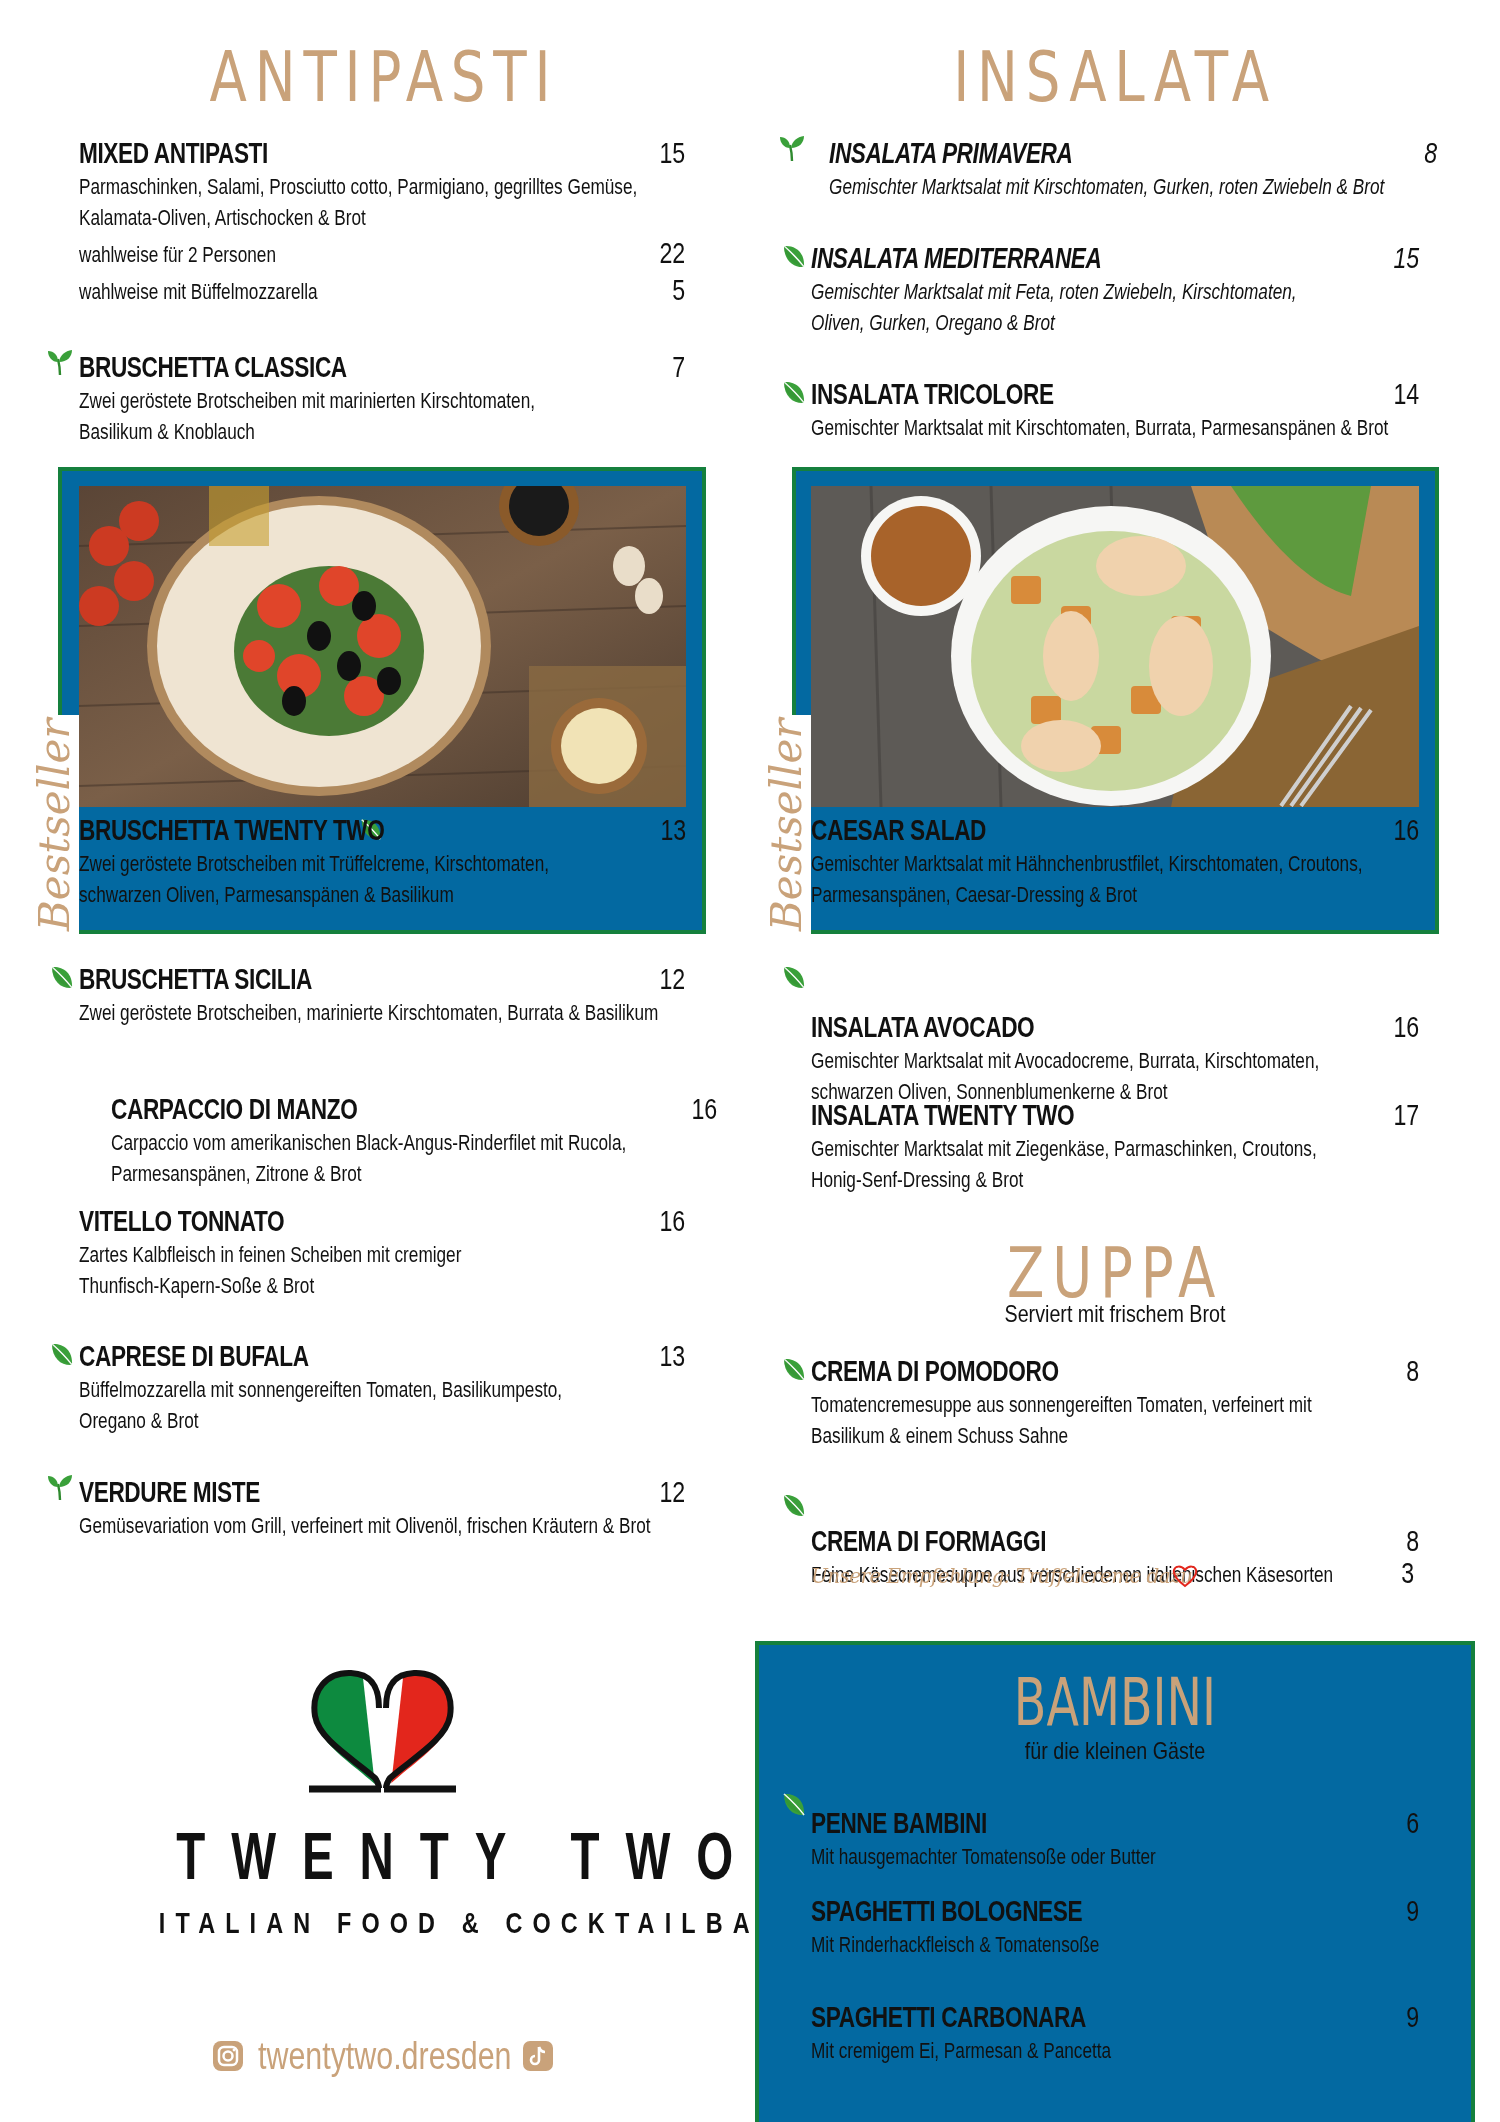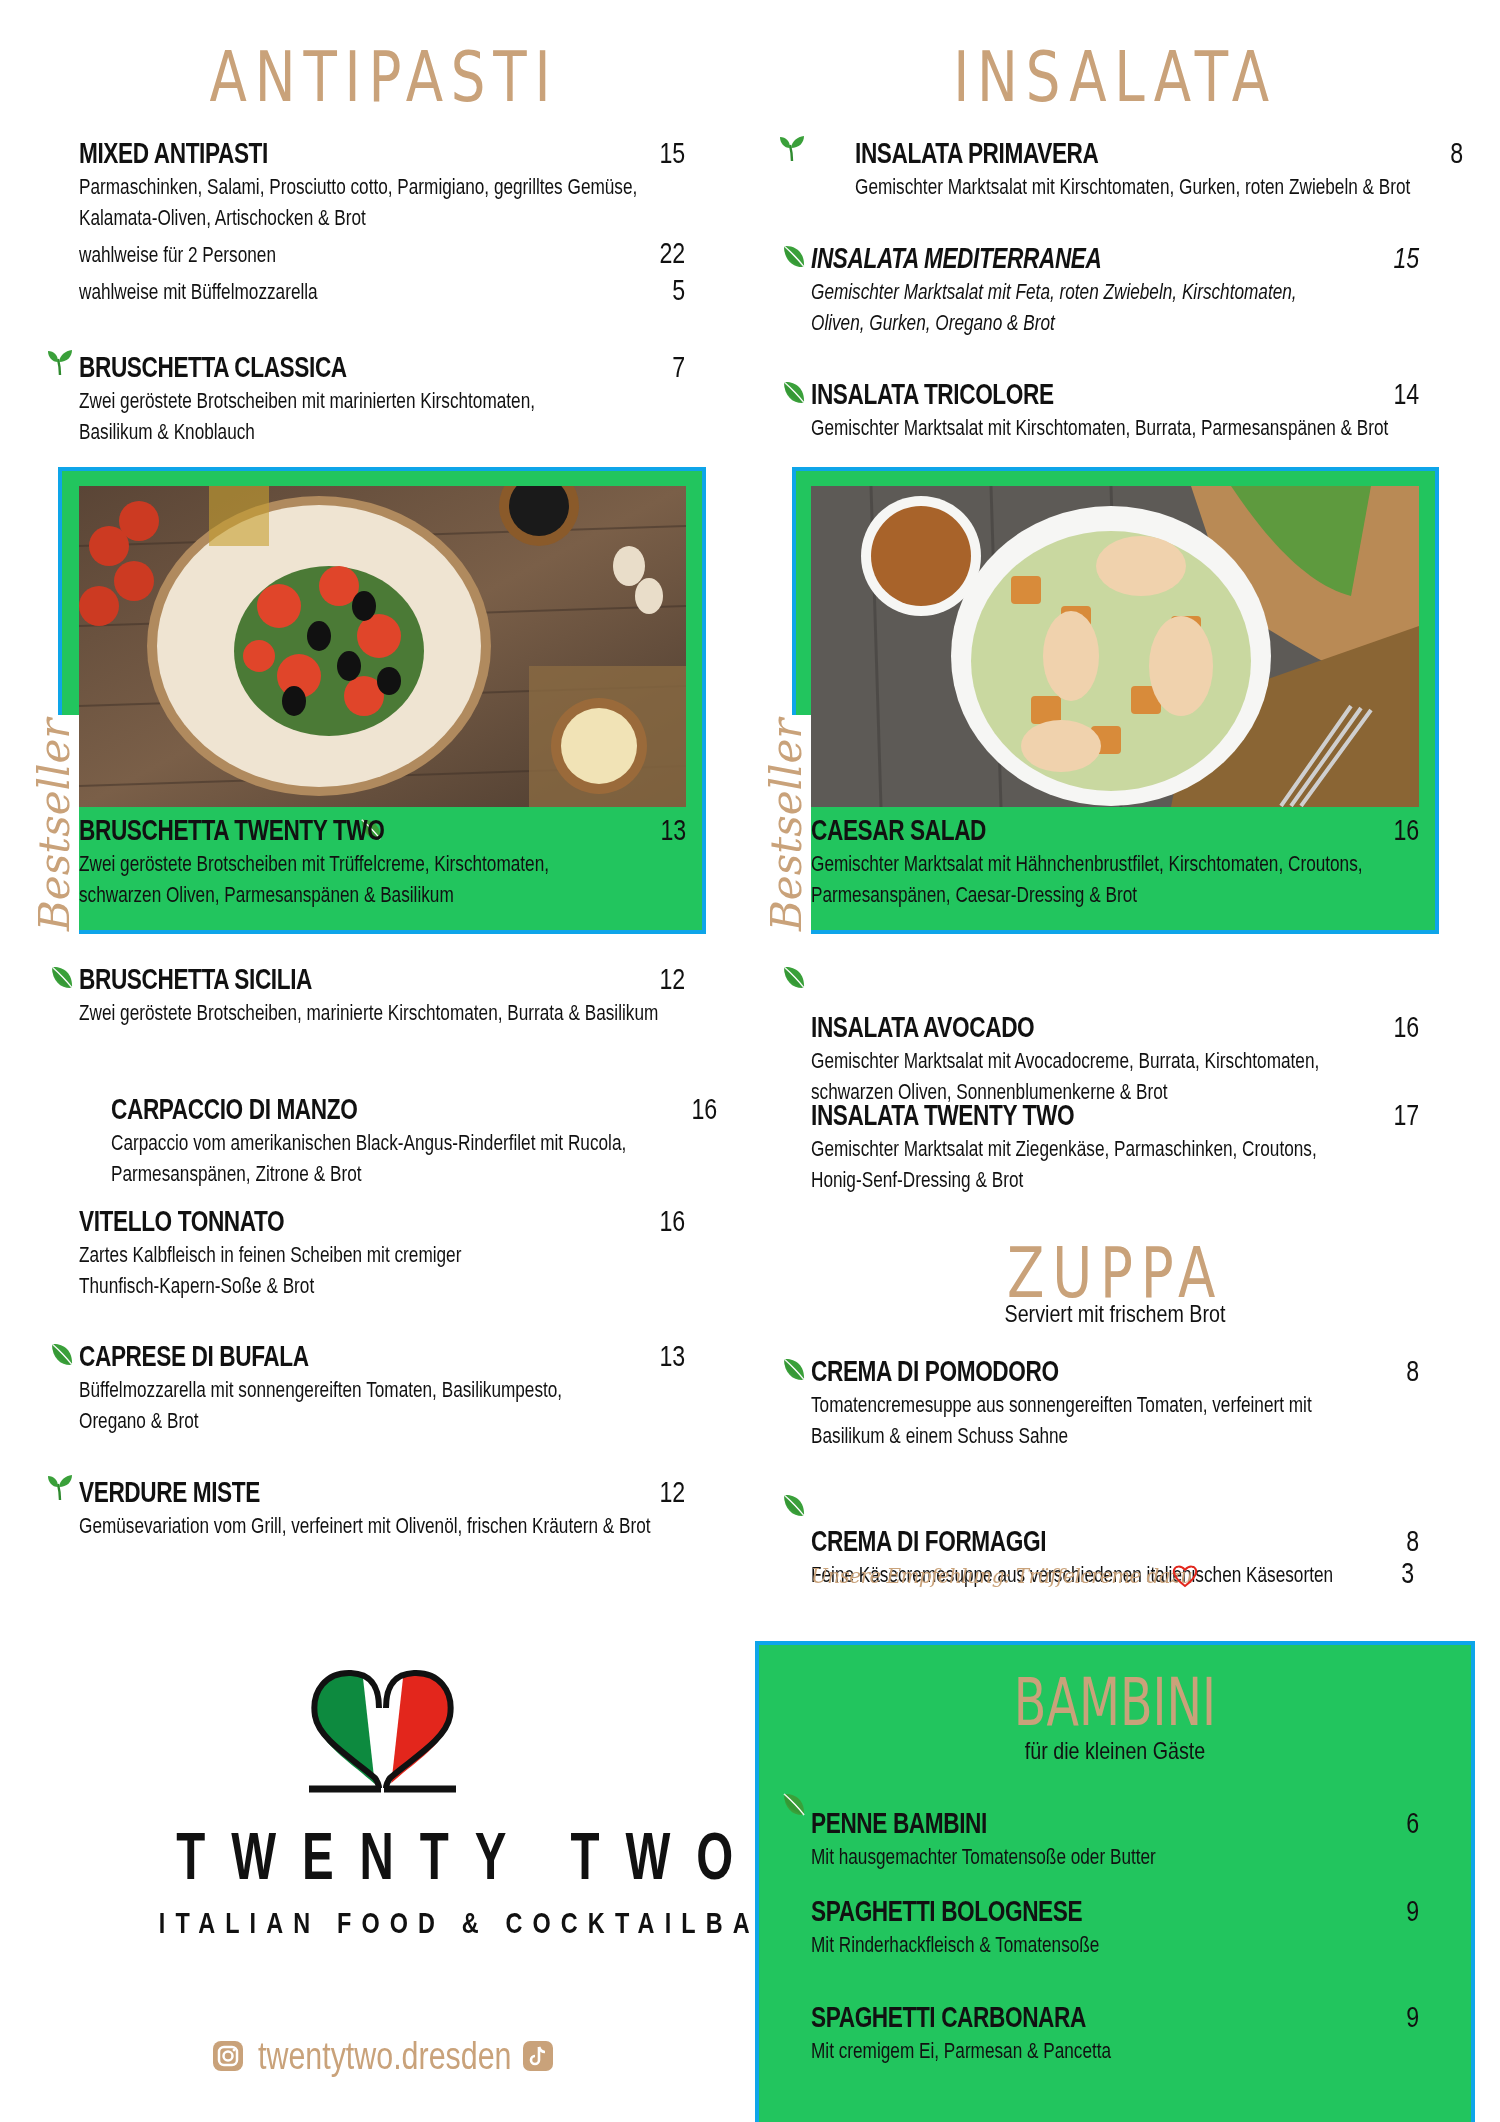--- a/index.html
+++ b/index.html
@@ -20,21 +20,21 @@
     position: absolute; right: 0; top: 0; font-family: "Liberation Sans", sans-serif;
     font-size: 29px; line-height: 34px; transform: scaleX(0.8); transform-origin: right center;
   }
   .item-desc {
     font-family: "Liberation Sans", sans-serif; font-size: 21.5px; line-height: 31px;
     transform: scaleX(0.8); transform-origin: left top; white-space: nowrap; margin-top: 2px;
   }
   .sub-line { position: absolute; font-size: 21.5px; line-height: 31px; transform: scaleX(0.8); transform-origin: left center; white-space: nowrap; }
   .sub-price { position: absolute; font-size: 29px; line-height: 34px; transform: scaleX(0.8); transform-origin: right center; text-align: right; }
   .veg-icon { position: absolute; width: 28px; height: 28px; }
-  .box { position: absolute; border: 4px solid #0ea5e9; background: #22c55e; }
+  .box { position: absolute; border: 4px solid #15803d; background: #0369a1; }
   .bestseller {
     position: absolute; font-family: "DejaVu Serif", serif; font-style: italic;
     color: #c9a27a; font-size: 42px; transform: rotate(-90deg); transform-origin: left top;
     white-space: nowrap; background: #fff; padding: 0 4px;
   }
   .photo { position: absolute; overflow: hidden; }
   .subtitle { position: absolute; text-align: center; font-family: "Liberation Sans", sans-serif; font-size: 24px; transform: scaleX(0.82); transform-origin: center; white-space: nowrap; }
   .empf { position: absolute; font-family: "DejaVu Serif", serif; font-style: italic; color: #c9a27a; font-size: 20px; white-space: nowrap; letter-spacing: -0.6px; }
 </style>
 </head>
@@ -181,21 +181,21 @@
   <span class="item-title">VERDURE MISTE</span>
   <span class="item-price">12</span>
   <div class="item-desc">Gemüsevariation vom Grill, verfeinert mit Olivenöl, frischen Kräutern &amp; Brot</div>
 </div>
 
 <div class="section-title" style="left:865px; top:36px; width:500px; font-size:70px; letter-spacing:10px;">INSALATA</div>
 
 <svg class="veg-icon" style="left:778px; top:134px;">
     <use href="#sym-sprout"></use>
   </svg>
-<div class="item" style="left:855px; top:136px; width:608px;">
+<div class="item" style="left:829px; top:136px; width:608px;font-style:italic;">
   <span class="item-title">INSALATA PRIMAVERA</span>
   <span class="item-price">8</span>
   <div class="item-desc">Gemischter Marktsalat mit Kirschtomaten, Gurken, roten Zwiebeln &amp; Brot</div>
 </div>
 
 <svg class="veg-icon" style="left:780px; top:243px;">
     <use href="#sym-leaf"></use>
   </svg>
 <div class="item" style="left:811px; top:241px; width:608px;font-style:italic;">
   <span class="item-title">INSALATA MEDITERRANEA</span>

